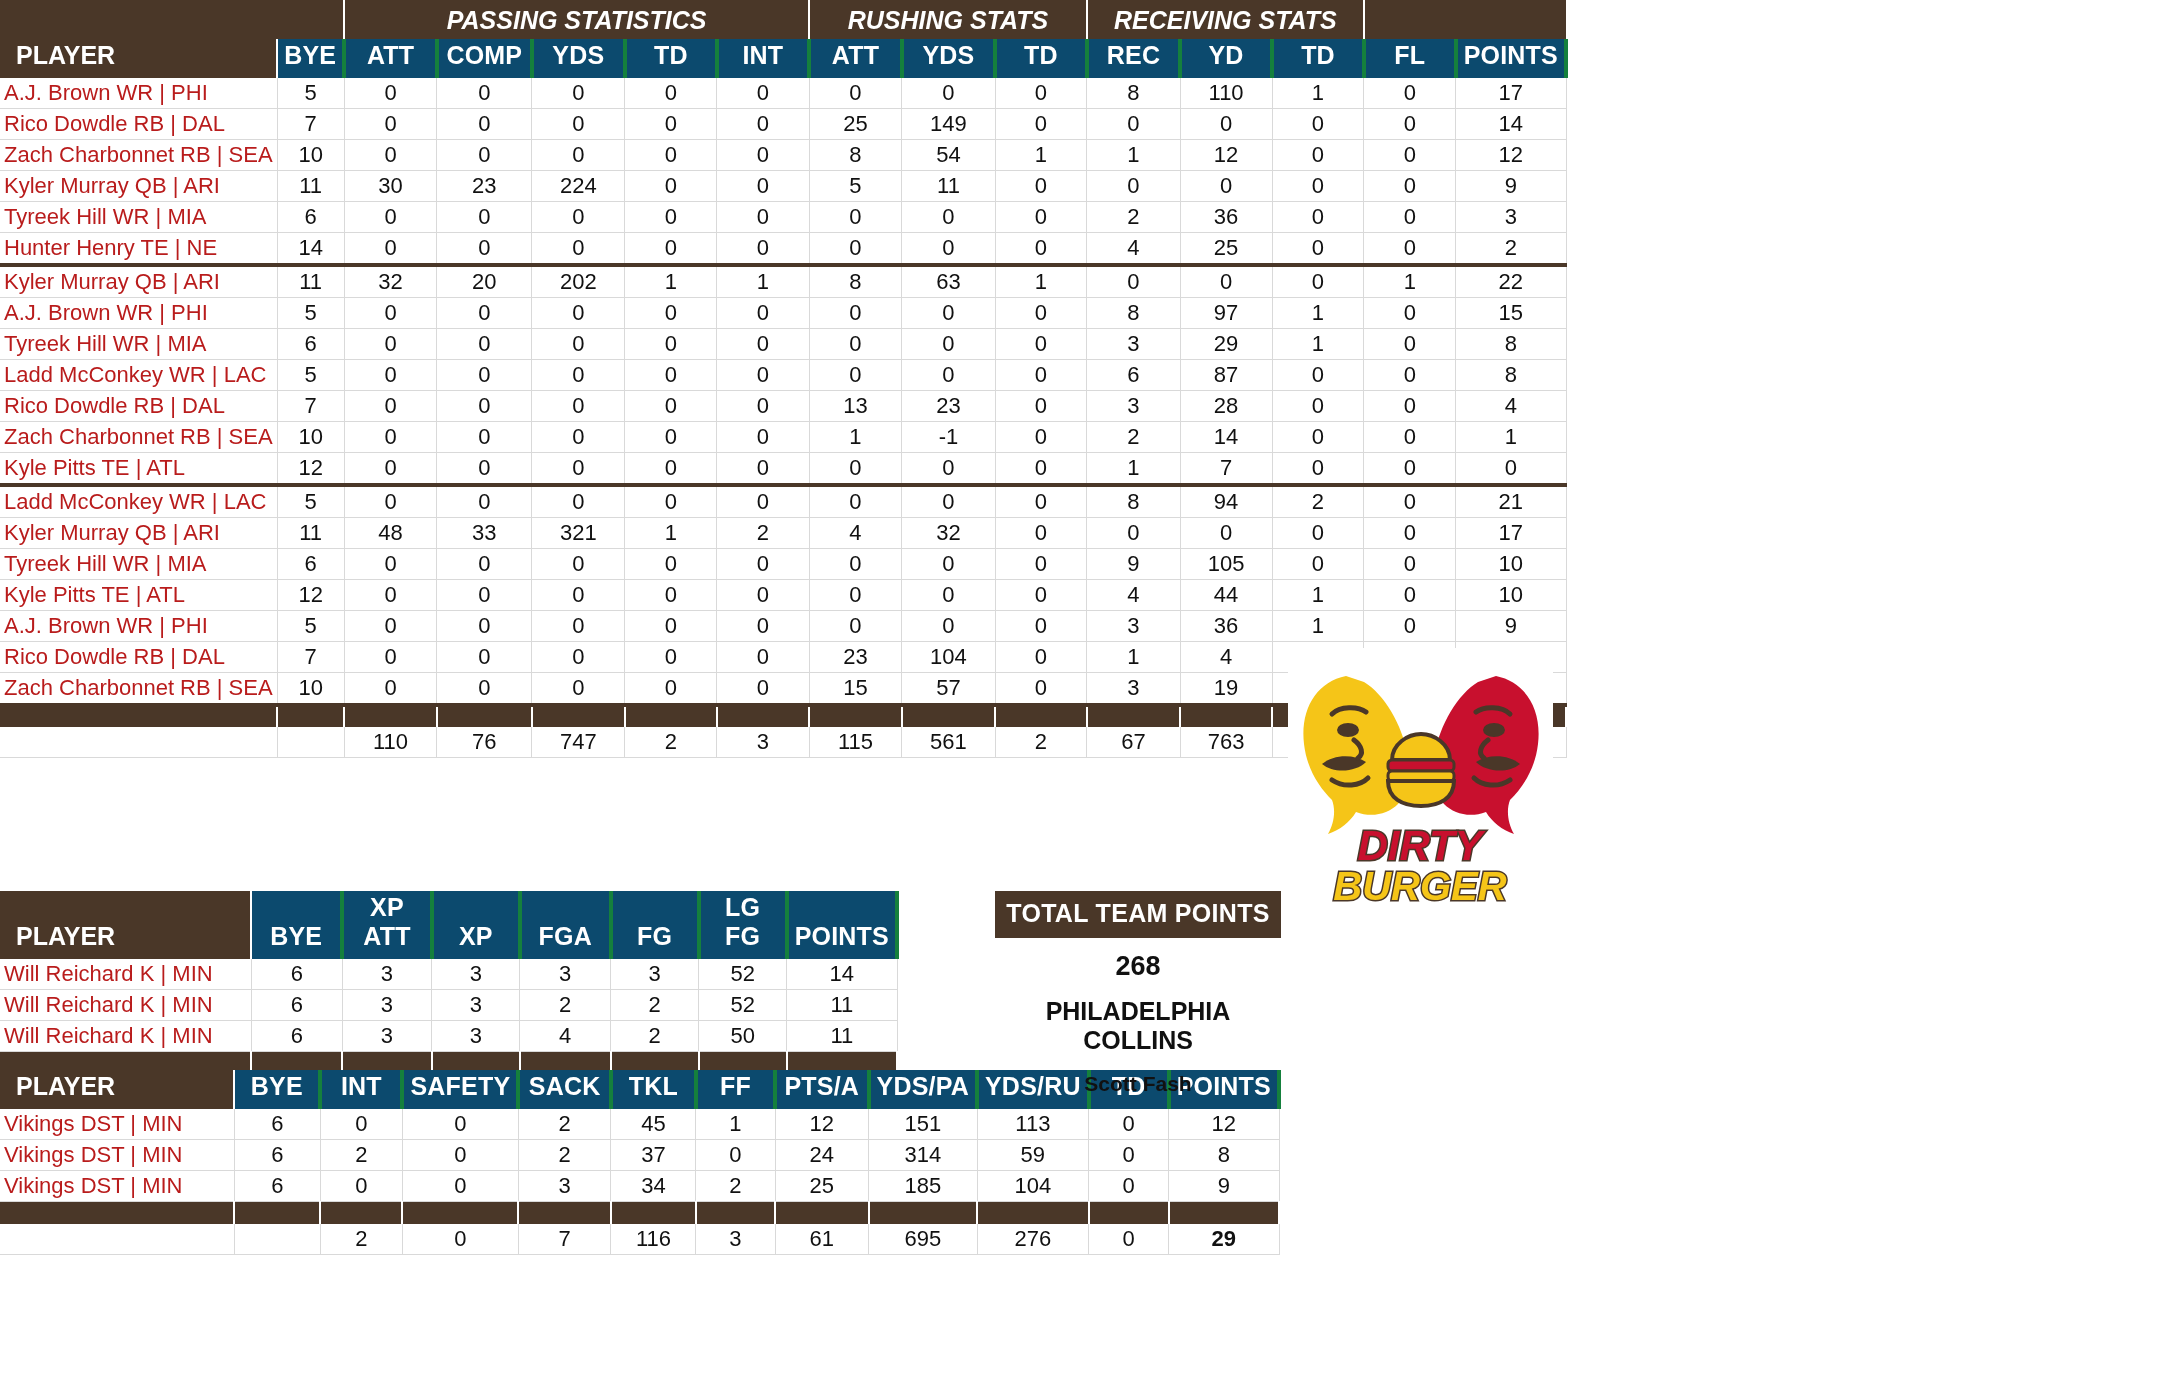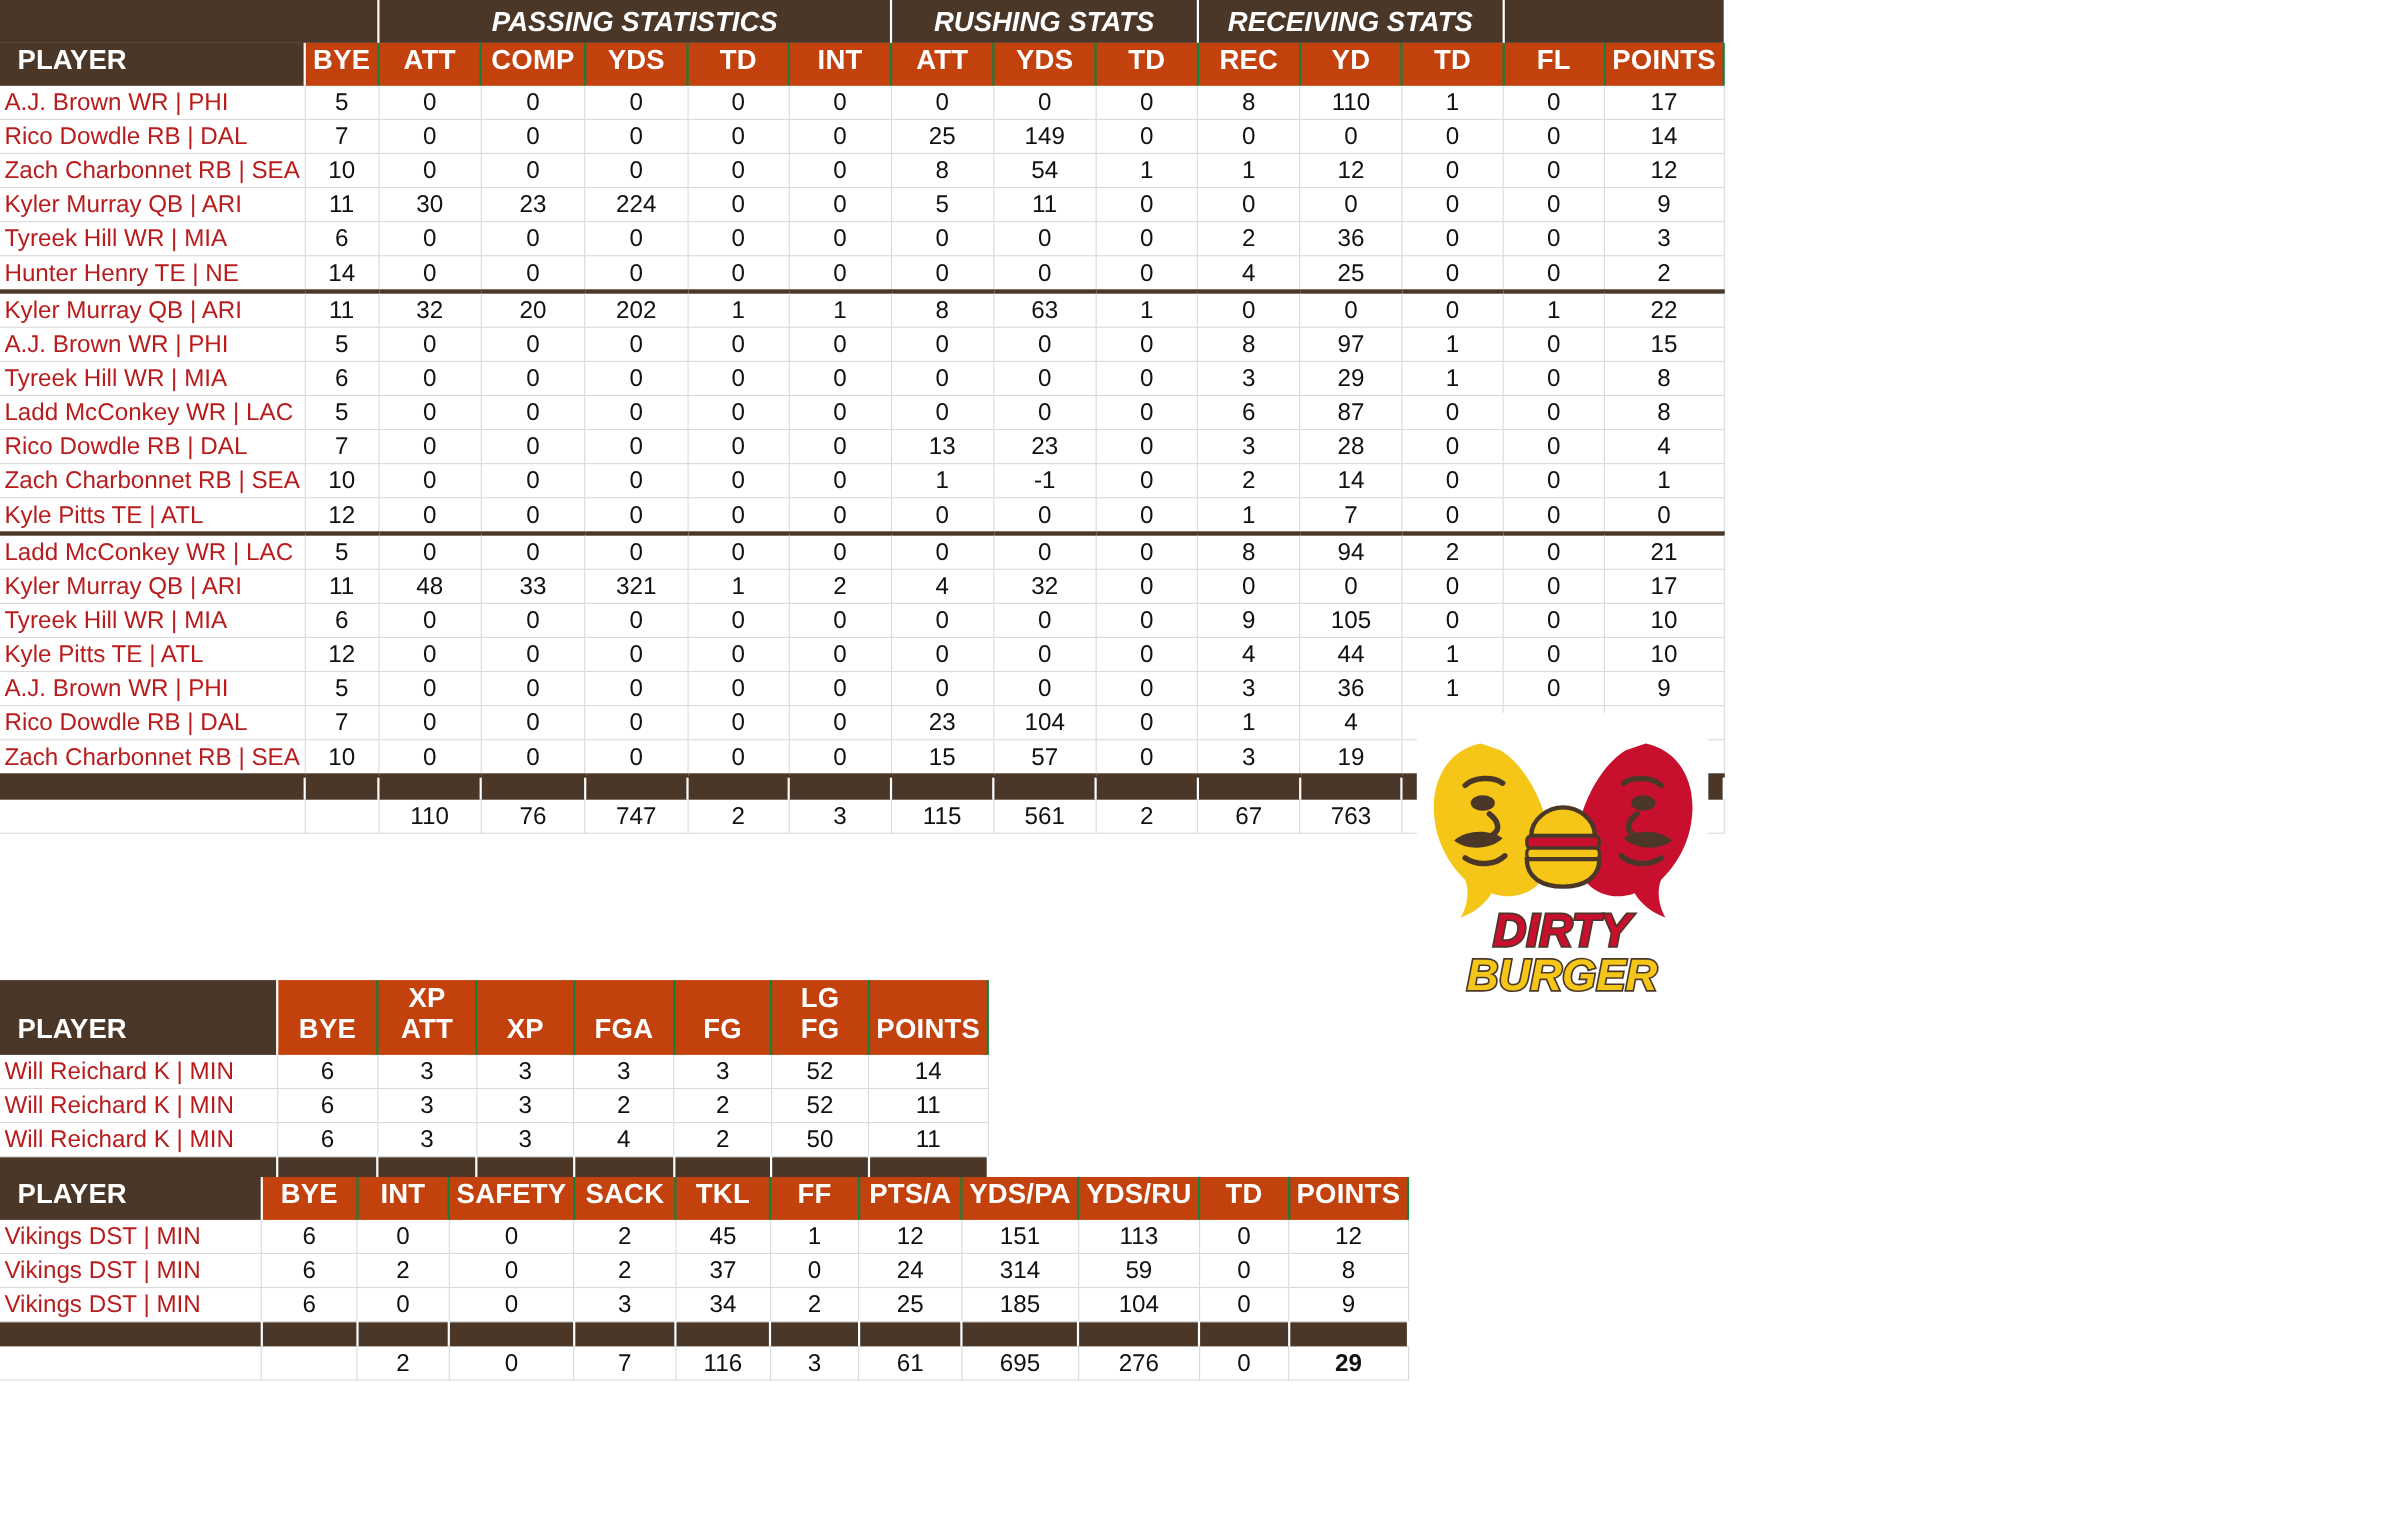--- a/index.html
+++ b/index.html
@@ -9,29 +9,29 @@
     width: 2170px; height: 1389px;
     font-family: "Liberation Sans", sans-serif;
     overflow: hidden;
   }
   .page { position: relative; width: 2170px; height: 1389px; }
 
   table { border-collapse: collapse; border-spacing: 0; }
 
   
   .hdr-cell {
-    background: #c2410c;
+    background: #0c4a6e;
     color: #ffffff;
     font-weight: bold;
     font-size: 25px;
     text-align: center;
     vertical-align: bottom;
     padding: 2px 6px 8px 6px;
     border-left: 2px solid #ffffff;
-    border-right: 2px solid #15803d;
+    border-right: 4px solid #15803d;
     letter-spacing: .2px;
   }
   .grp-cell {
     background: #4a3728;
     color: #ffffff;
     font-weight: bold;
     font-style: italic;
     font-size: 25px;
     text-align: center;
     vertical-align: middle;
@@ -757,20 +757,26 @@
           <td class="">3</td>
           <td class="">61</td>
           <td class="">695</td>
           <td class="">276</td>
           <td class="">0</td>
           <td class="bold">29</td>
         </tr>
       </tbody>
   </table>
 
+  <div id="ttp-panel">
+    <div class="ttp-title">TOTAL TEAM POINTS</div>
+    <div class="ttp-value">268</div>
+    <div class="ttp-team">PHILADELPHIA COLLINS</div>
+    <div class="ttp-owner">Scott Fash</div>
+  </div>
 
   <div id="logo-box">
     <svg viewBox="0 0 265 265" width="265" height="265">
       <rect x="0" y="0" width="265" height="265" fill="#ffffff"></rect>
 
       <g>
         <path d="M58 28 C28 34 12 62 16 96 C19 122 32 140 44 152 C48 162 46 176 40 186 C52 182 62 174 68 164 C84 170 100 166 110 156 C120 146 124 128 120 108 C114 76 96 46 76 34 Z" fill="#f5c518"></path>
 
         <ellipse cx="60" cy="82" rx="11" ry="7" fill="#4a3728"></ellipse>
 

